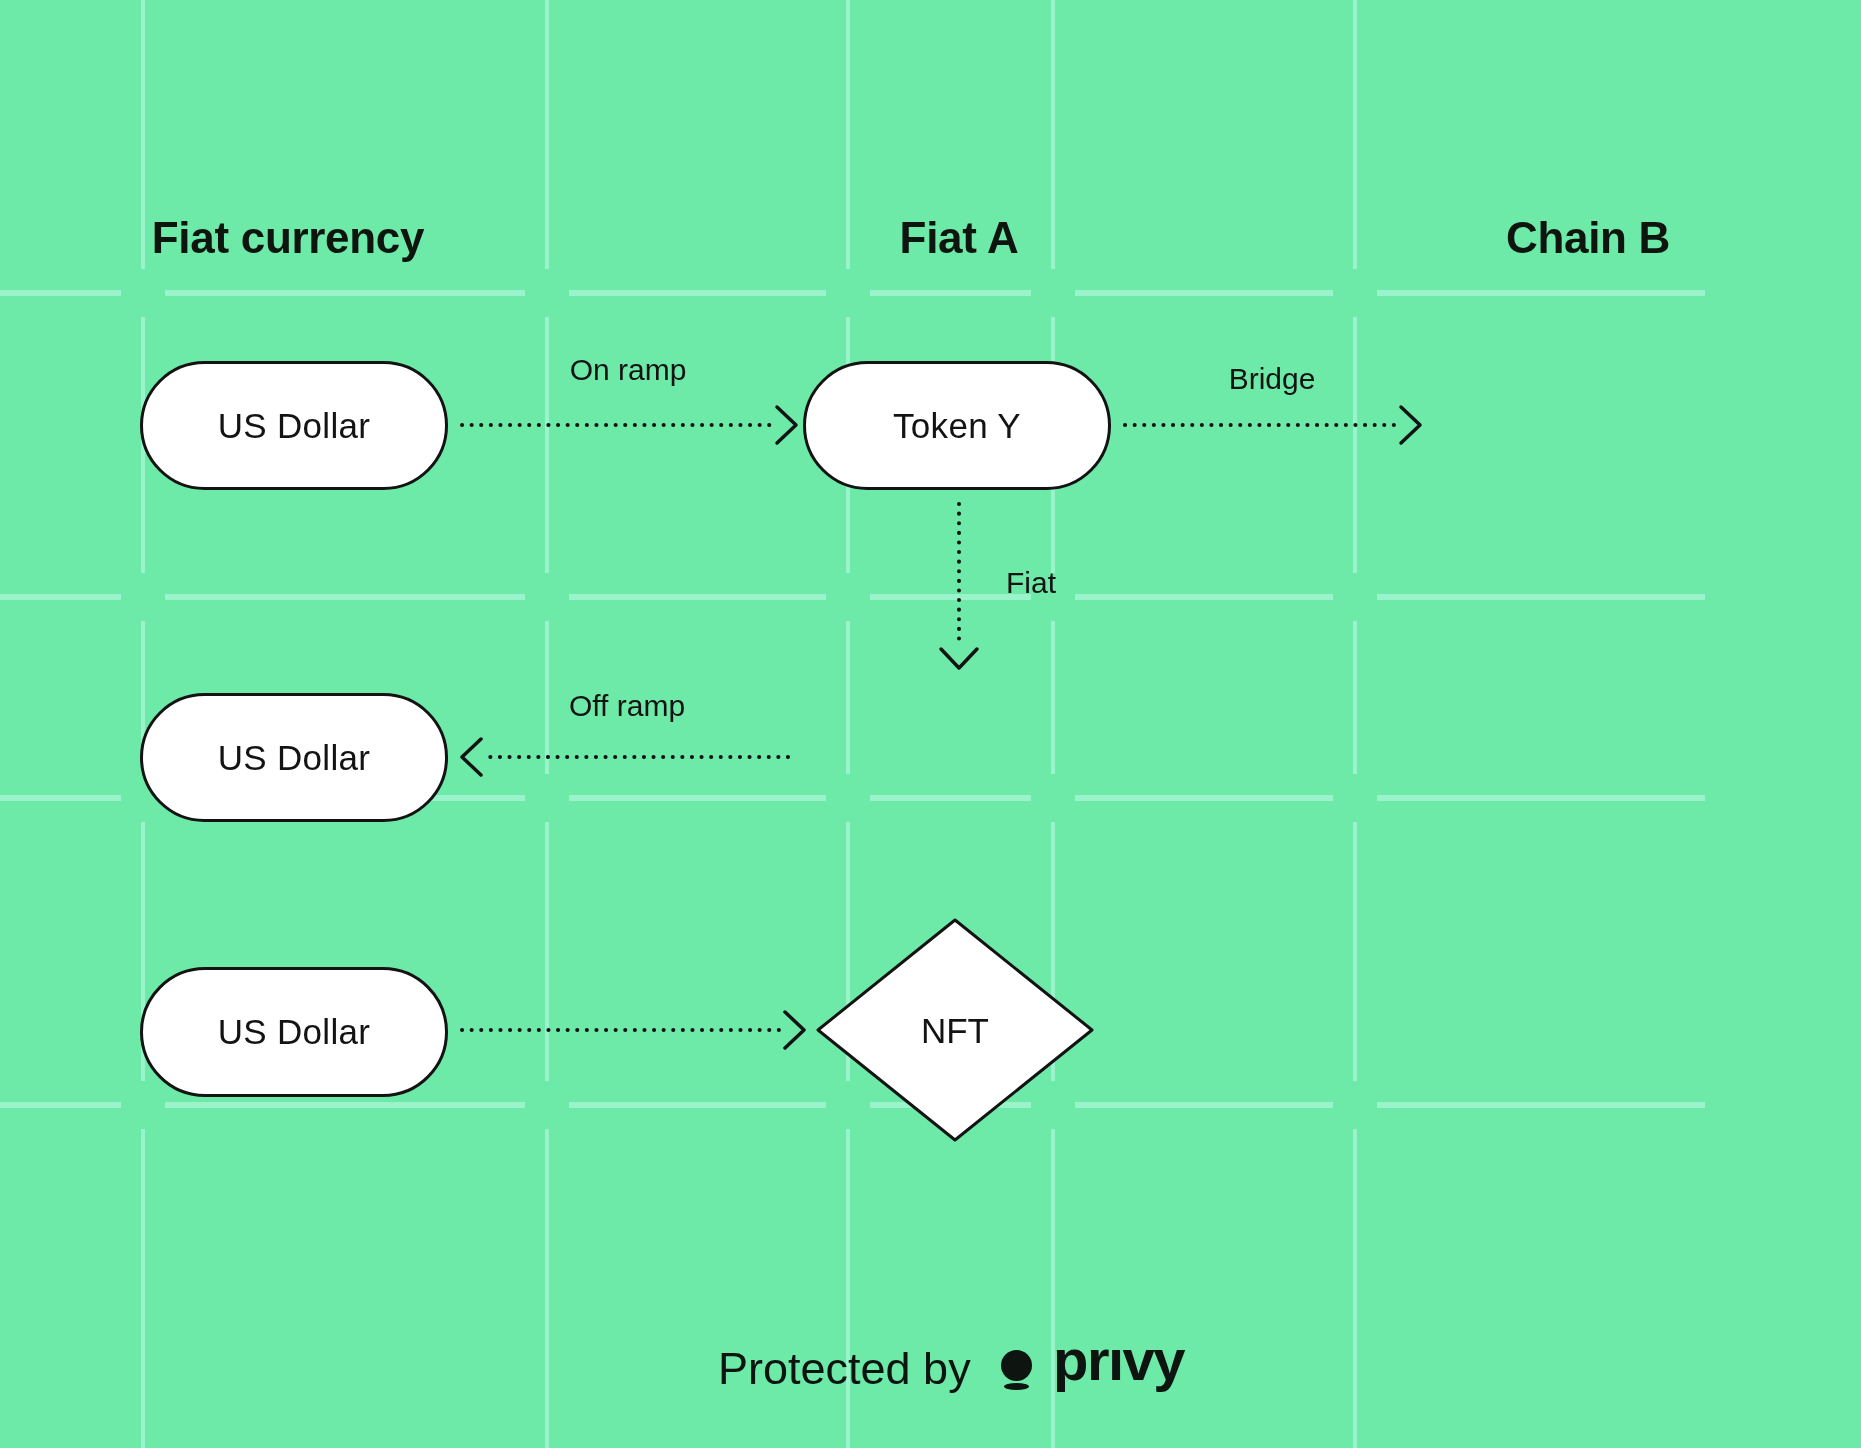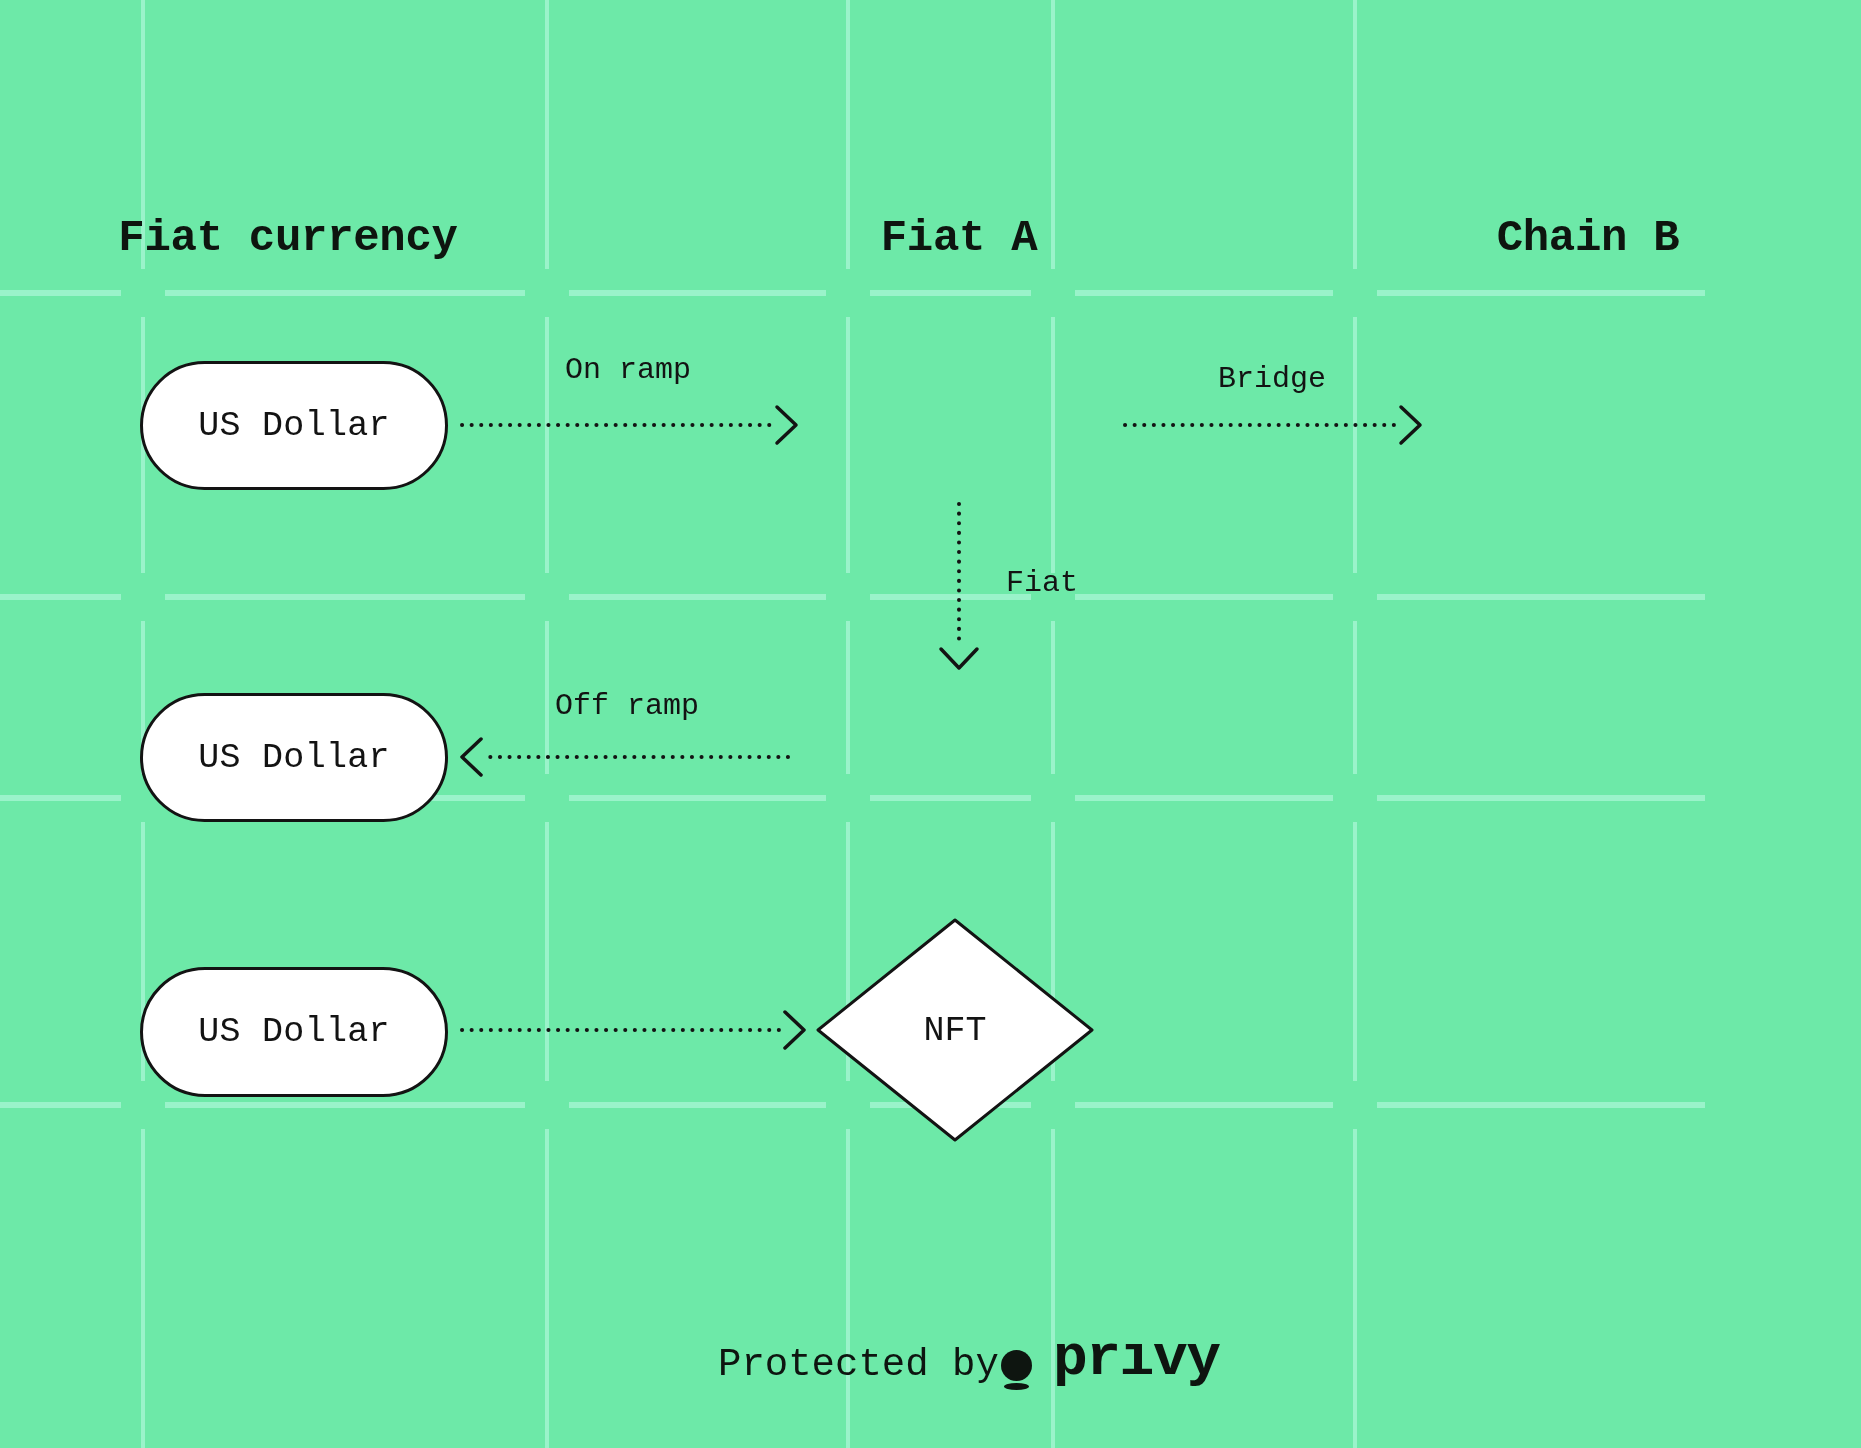--- a/index.html
+++ b/index.html
@@ -5,21 +5,21 @@
   :root{
     --bg:#6DE9A8;
     --grid:#9AF3CA;
     --ink:#131313;
     --node-fill:#FFFFFF;
   }
   html,body{margin:0;padding:0;background:var(--bg);}
   .stage{
     position:relative;width:1705px;height:1448px;overflow:hidden;
     background:var(--bg);
-    font-family:Liberation Mono, monospace;
+    font-family:Liberation Sans, sans-serif;
     color:var(--ink);
   }
   .gl{position:absolute;background:var(--grid);}
   .gl.v{width:4px;top:0;bottom:0;}
   .gl.h{height:6px;left:0;right:0;}
   .patch{position:absolute;width:44px;height:48px;background:var(--bg);}
   .node{
     position:absolute;box-sizing:border-box;
     background:var(--node-fill);border:3px solid var(--ink);border-radius:66px;
     display:flex;align-items:center;justify-content:center;
@@ -34,21 +34,21 @@
   .edge-label{
     position:absolute;font-size:30px;font-weight:500;white-space:nowrap;z-index:5;
   }
   .edge-label.centered{transform:translateX(-50%);}
   .arrows{position:absolute;left:0;top:0;z-index:3;}
   .nft-label{
     position:absolute;left:855px;top:1011px;width:200px;text-align:center;
     font-size:35px;font-weight:500;z-index:5;
   }
   .nft-shape{position:absolute;left:0;top:0;z-index:4;}
-  .footer-text{position:absolute;font-size:39px;font-weight:400;white-space:nowrap;z-index:5;color:#0e1510;}
+  .footer-text{position:absolute;font-size:45px;font-weight:400;white-space:nowrap;z-index:5;color:#0e1510;}
   .brand-word{position:absolute;font-size:58px;font-weight:700;letter-spacing:-1.5px;white-space:nowrap;z-index:5;color:#0e1510;}
   .brand-dot{position:absolute;width:31px;height:31px;border-radius:50%;background:#0e1510;z-index:5;}
   .brand-base{position:absolute;width:25px;height:7px;border-radius:50%;background:#0e1510;z-index:5;}
 </style>
 </head>
 <body>
 
 <div class="stage">
 
   <div class="gl v" style="left:141px"></div>
@@ -111,20 +111,21 @@
       </g>
     </g>
   </svg>
 
   <div class="edge-label centered" style="left:628px;top:353px">On ramp</div>
   <div class="edge-label centered" style="left:1272px;top:362px">Bridge</div>
   <div class="edge-label" style="left:1006px;top:566px">Fiat</div>
   <div class="edge-label centered" style="left:627px;top:689px">Off ramp</div>
 
   <div class="node" style="left:140px;top:361px;width:308px;height:129px">US Dollar</div>
+  <div class="node" style="left:803px;top:361px;width:308px;height:129px">Token Y</div>
 
   <div class="node" style="left:140px;top:693px;width:308px;height:129px">US Dollar</div>
 
   <div class="node" style="left:140px;top:967px;width:308px;height:130px">US Dollar</div>
 
   <svg class="nft-shape" width="1861" height="1448" viewBox="0 0 1861 1448">
     <polygon points="955,920 1092,1030 955,1140 818,1030" fill="#FFFFFF" stroke="#131313" stroke-width="3" stroke-linejoin="round"></polygon>
   </svg>
   <div class="nft-label">NFT</div>
 

